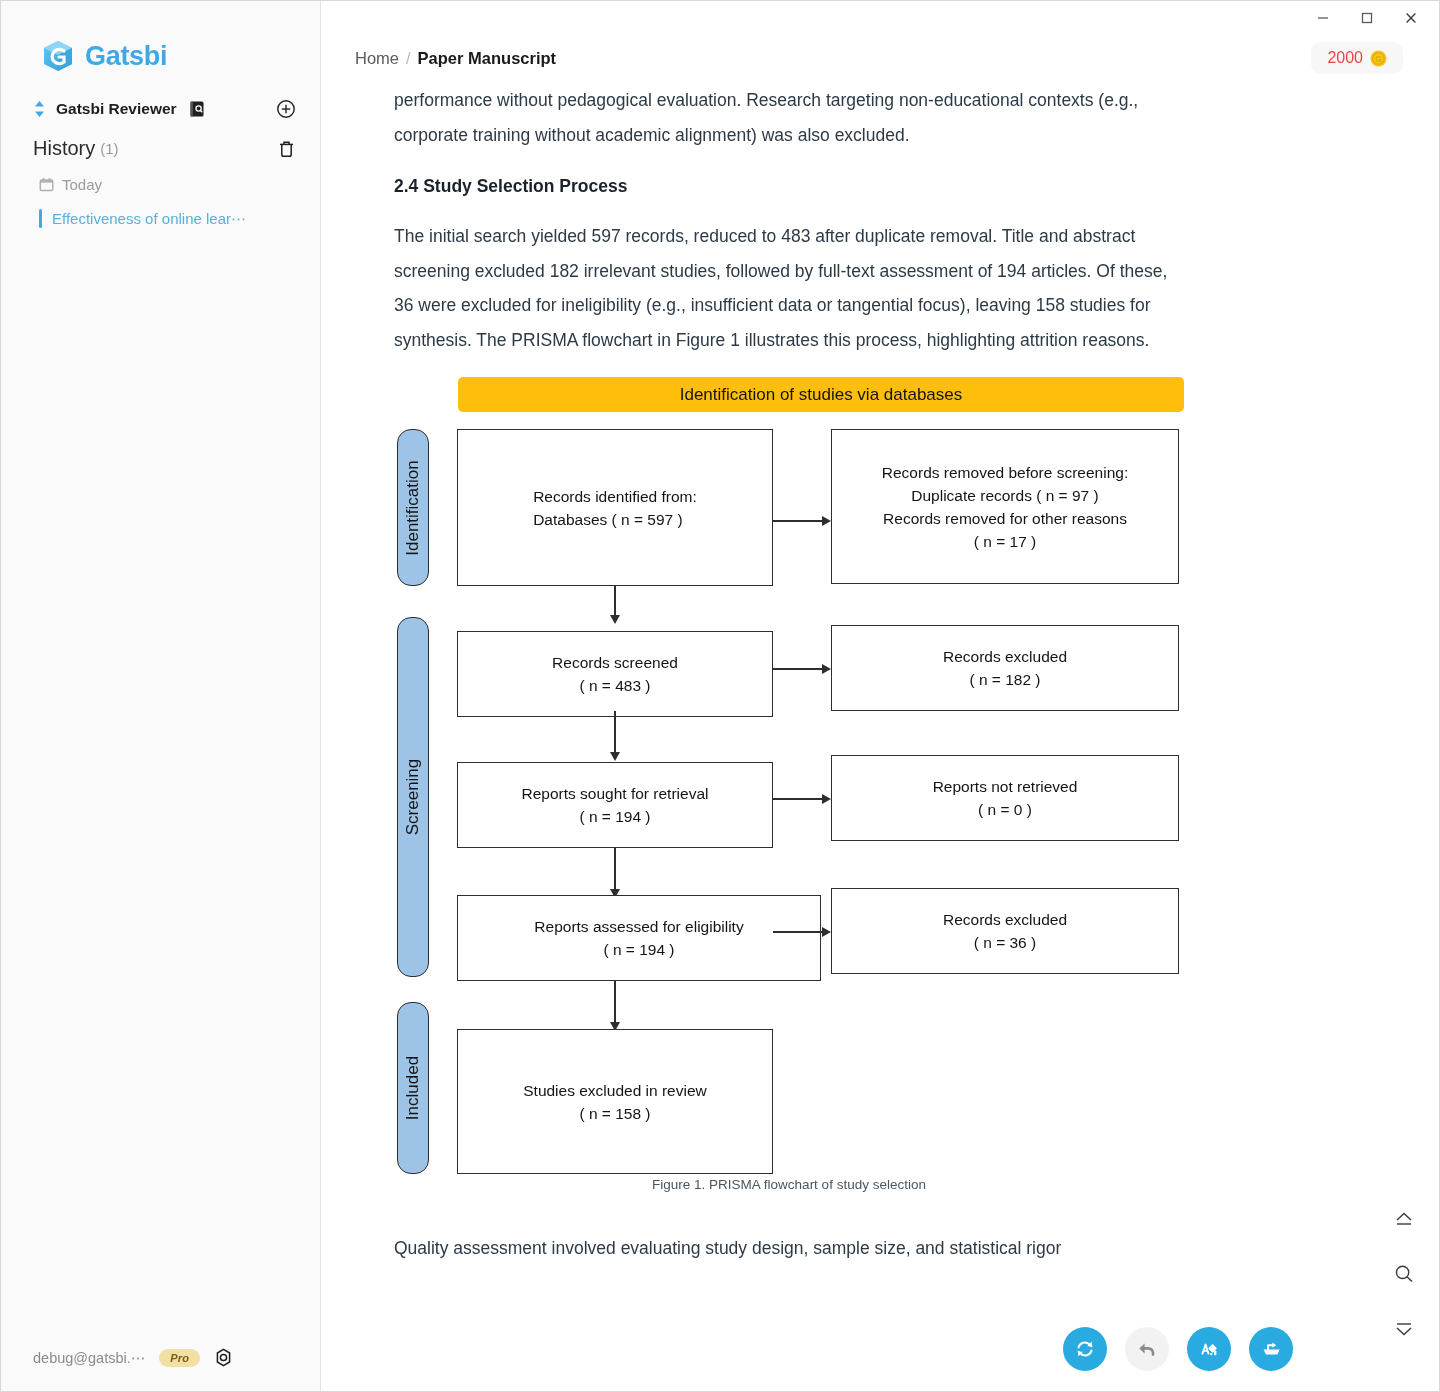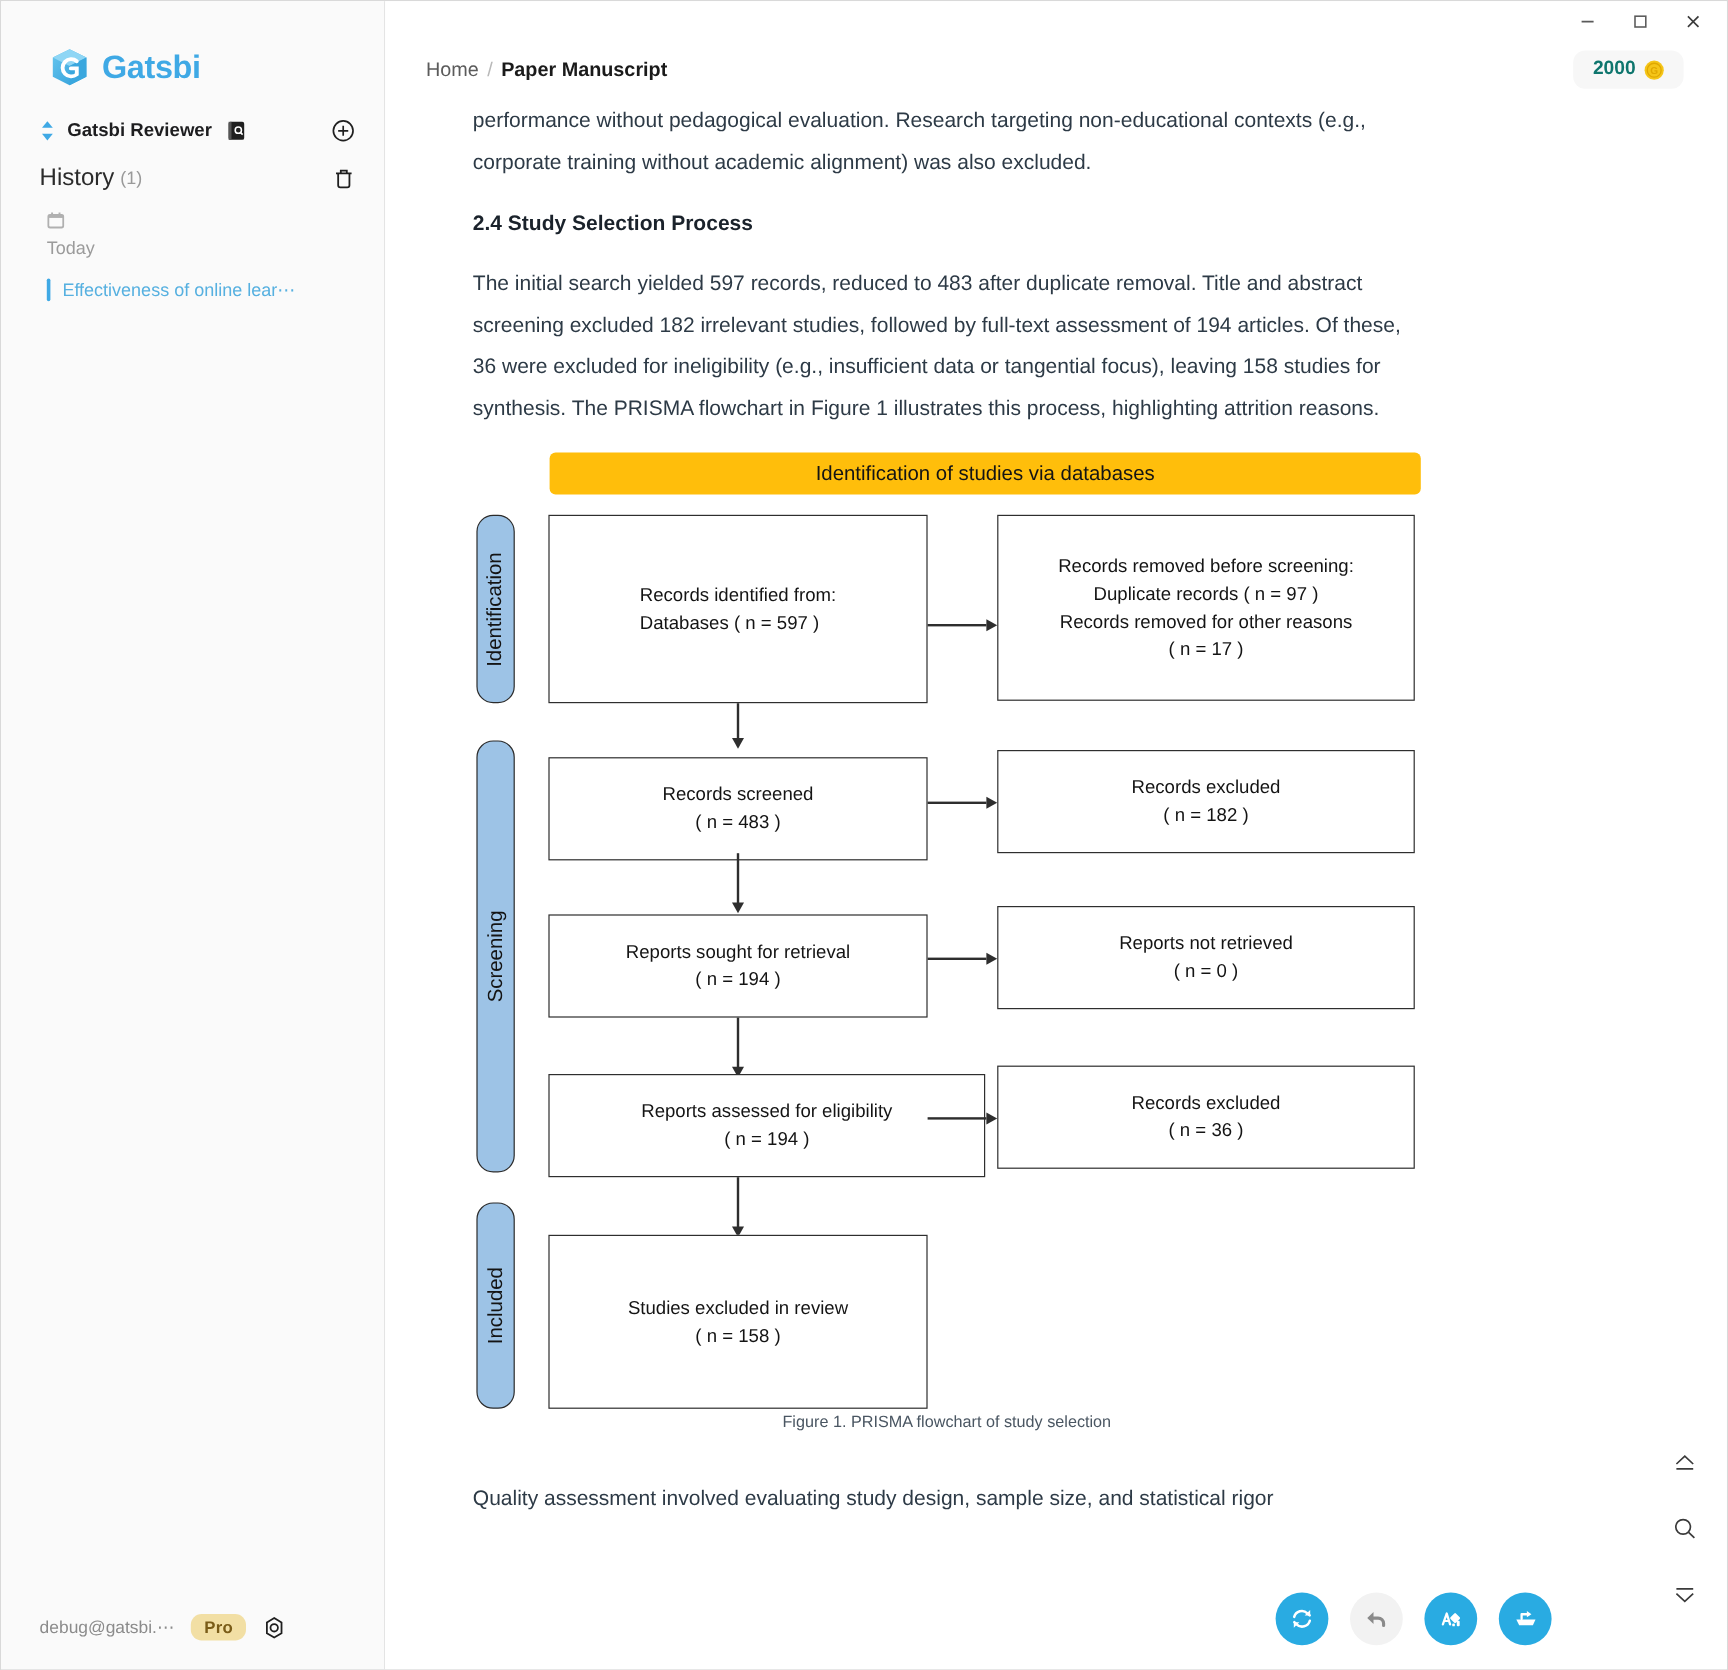--- a/index.html
+++ b/index.html
@@ -53,23 +53,22 @@
   .history-row {
     display: flex; align-items: center;
     padding: 18px 24px 0 32px;
   }
   .history-label { font-size: 20px; color: #2b2b2b; font-weight: normal; }
   .history-count { font-size: 15px; color: #9a9a9a; margin-left: 5px; }
   .history-spacer { flex: 1 1 auto; }
   .trash-icon { width: 19px; height: 20px; display:block; cursor:pointer;}
 
   .today-row {
-    display:flex; gap: 8px;
+    display:flex; align-items:center; gap: 8px;
     padding: 16px 0 0 38px;
-    flex-direction: column;
   }
   .cal-icon { width: 15px; height: 15px; display:block; }
   .today-label { font-size: 15px; color: #9b9b9b; }
 
   .hist-item {
     display: flex; align-items: center;
     margin: 16px 0 0 38px;
     gap: 10px;
   }
   .hist-bar { width: 3px; height: 19px; background: #3fa9e5; border-radius:2px; flex:0 0 3px;}
@@ -80,23 +79,24 @@
 
   .sidebar-foot {
     margin-top: auto;
     display:flex; align-items:center;
     padding: 0 0 24px 32px;
     gap: 14px;
   }
   .user-mail { font-size: 14.5px; color: #8b8b8b; }
   .pro-badge {
     background: #f2dfa4; color: #7a5c18;
-    font-size: 14px; font-weight: bold;
+    font-size: 11px; font-weight: bold;
     padding: 3px 11px; border-radius: 9px;
     letter-spacing: 0.2px;
+    font-style: italic;
   }
   .settings-icon { width: 19px; height: 19px; display:block; cursor:pointer;}
 
   
   .main {
     flex: 1 1 auto; height: 100%;
     position: relative;
     background: #ffffff;
     display: flex; flex-direction: column;
     overflow: hidden;
@@ -120,21 +120,21 @@
   }
   .crumb { font-size: 16.5px; color: #5b5b5b; cursor:pointer; }
   .crumb-sep { font-size: 16.5px; color: #b9b9b9; margin: 0 7px; }
   .crumb-cur { font-size: 16.5px; color: #1a1a1a; font-weight: bold; }
   .topbar-spacer { flex: 1 1 auto; }
   .credits {
     display:flex; align-items:center; gap: 7px;
     background: #f7f7f7; border-radius: 10px;
     padding: 7px 16px; cursor: pointer;
   }
-  .credits-num { font-size: 16px; color: #0f766e; font-weight: bold; text-align: center; }
+  .credits-num { font-size: 16px; color: #ef4444; font-weight: normal; text-align: center; }
   .coin { width: 17px; height: 17px; display:block; }
 
   .doc-scroll {
     flex: 1 1 auto;
     position: relative;
     overflow: hidden;
     padding: 0 0 0 0;
   }
   .doc {
     width: 790px;

